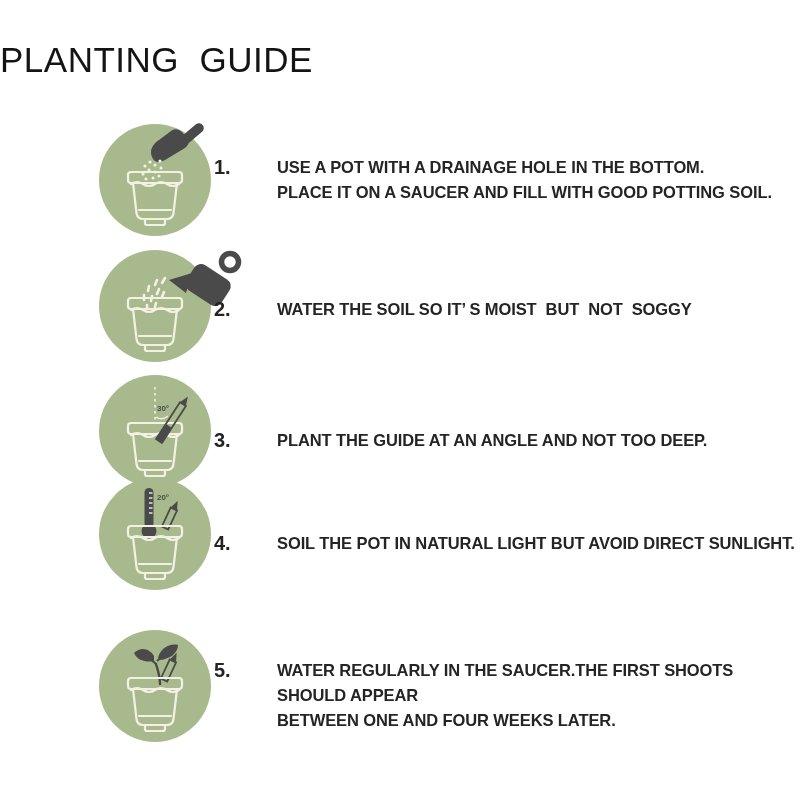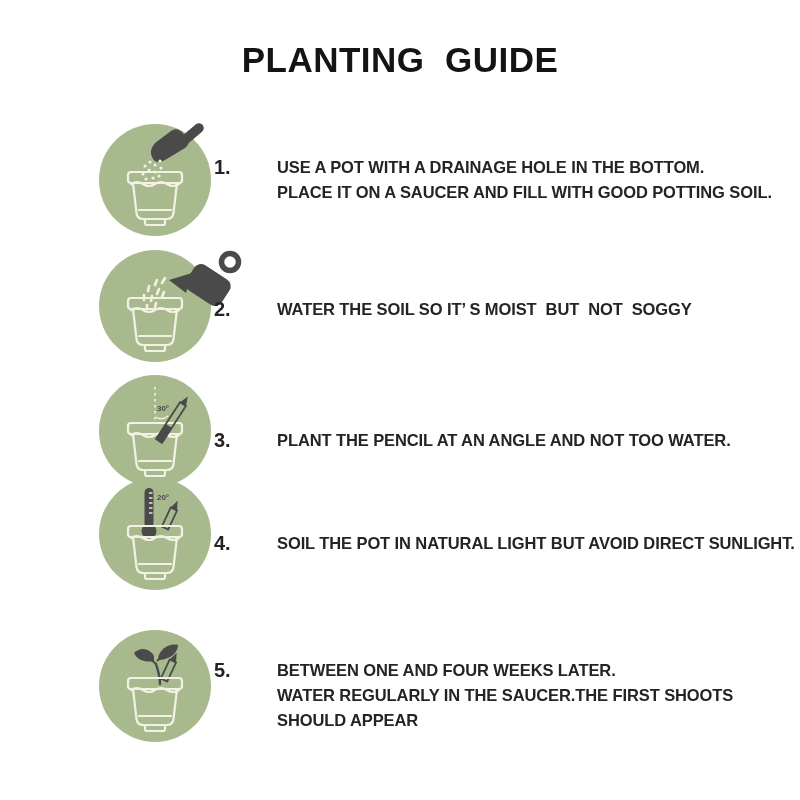--- a/index.html
+++ b/index.html
@@ -1,19 +1,19 @@
 <!DOCTYPE html>
 <html><head>
 <meta charset="utf-8">
 <style>
   html,body{margin:0;padding:0;background:#ffffff;}
   .page{position:relative;width:800px;height:800px;background:#ffffff;overflow:hidden;
         font-family:"Liberation Sans","DejaVu Sans",sans-serif;}
-  .page-title{position:absolute;top:40px;left:0;width:100%;text-align:center;
-        font-size:35px;font-weight:700;letter-spacing:.5px;color:#141414;white-space:pre-wrap;}
+  .page-title{position:absolute;top:40px;left:0;width:100%;
+        font-size:35px;font-weight:400;letter-spacing:.5px;color:#141414;white-space:pre-wrap;}
   .step{position:absolute;left:0;width:800px;height:116px;}
   .step-icon{position:absolute;left:99px;top:0;}
   .step-text{position:absolute;left:214px;top:50%;transform:translateY(calc(-50% + 9px));
         display:flex;align-items:flex-start;color:#242424;}
   .step.s1 .step-text{transform:translateY(calc(-50% + 0px));}
   .step.s2 .step-text{transform:translateY(calc(-50% + 3px));}
   .step-number{font-size:20px;font-weight:700;line-height:25px;min-width:23px;}
   .step-lines{font-size:16.5px;font-weight:700;line-height:25px;letter-spacing:-0.1px;}
   .line{white-space:pre-wrap;margin-left:40px;}
   svg text{font-family:"Liberation Sans","DejaVu Sans",sans-serif;font-weight:700;}
@@ -112,21 +112,21 @@
       <g transform="rotate(33 60 68)">
         <path d="M56.5,24 L60,15 L63.5,24 Z" fill="#4a4a4a"></path>
         <rect x="56.5" y="24" width="7" height="44" stroke="#4a4a4a" stroke-width="1.8" fill="none"></rect>
         <rect x="56.5" y="50" width="7" height="18" fill="#4a4a4a"></rect>
       </g>
       <text x="64" y="38" text-anchor="middle" font-size="8" fill="#4a4a4a">30°</text>
     </svg>
     <div class="step-text">
       <div class="step-number">3.</div>
       <div class="step-lines">
-        <div class="line">PLANT THE PENCIL AT AN ANGLE AND NOT TOO WATER.</div>
+        <div class="line">PLANT THE GUIDE AT AN ANGLE AND NOT TOO DEEP.</div>
       </div>
     </div>
   </div>
 
   <div class="step s4" style="top:476px">
     <svg class="step-icon" width="150" height="116" viewBox="0 0 150 116">
       <circle cx="56" cy="58" r="56" fill="#a8ba8d"></circle>
       <g>
         <rect x="45.5" y="12" width="9" height="40" rx="4.5" fill="#4a4a4a"></rect>
         <circle cx="50" cy="55" r="7.5" fill="#4a4a4a"></circle>
@@ -177,19 +177,19 @@
         <rect x="29" y="50" width="54" height="11" rx="3"></rect>
         <path d="M32,62 Q38,58 44,62 T56,62 T68,62 T80,62"></path>
         <path d="M34,61 L37.5,91 Q38.2,97 44,97 L68,97 Q73.8,97 74.5,91 L78,61"></path>
         <line x1="40" y1="88" x2="72" y2="88"></line>
         <path d="M46,97 L46,101 Q46,103 48,103 L64,103 Q66,103 66,101 L66,97"></path>
       </g>
     </svg>
     <div class="step-text">
       <div class="step-number">5.</div>
       <div class="step-lines">
+        <div class="line">WATER REGULARLY IN THE SAUCER.THE FIRST SHOOTS SHOULD APPEAR</div>
         <div class="line">BETWEEN ONE AND FOUR WEEKS LATER.</div>
-        <div class="line">WATER REGULARLY IN THE SAUCER.THE FIRST SHOOTS SHOULD APPEAR</div>
       </div>
     </div>
   </div>
 
 </div>
 
 </body></html>

